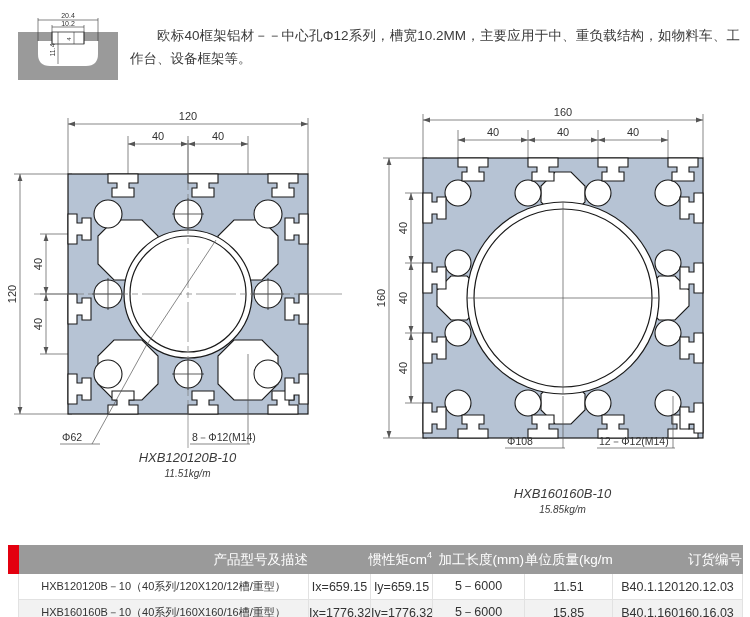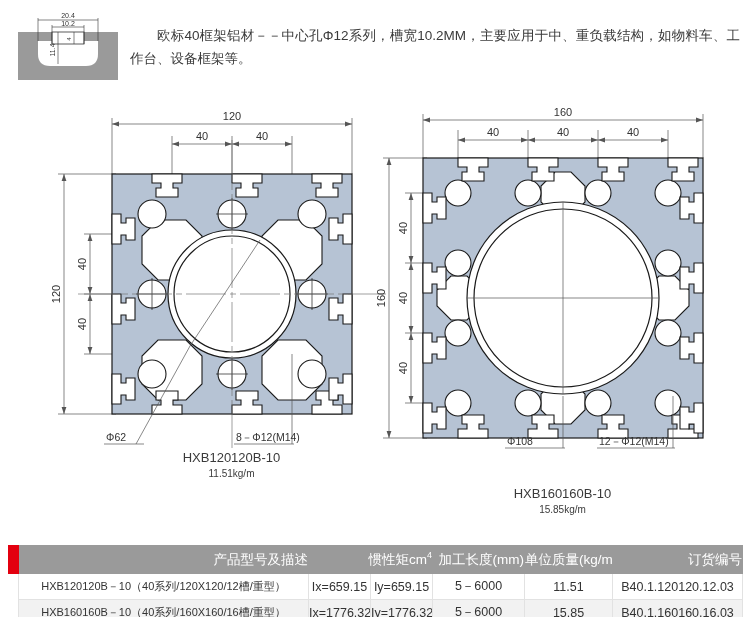--- a/index.html
+++ b/index.html
@@ -16,25 +16,25 @@
   .intro{
     position:absolute;left:130px;top:24px;width:610px;
     font-size:13.5px;line-height:23px;color:#3a3a3a;
     text-align:justify;
   }
   .intro p{margin:0;text-indent:2em;}
 
   
   .draw-area{position:absolute;left:0;top:96px;width:750px;height:444px;}
   .fig{position:absolute;}
-  .fig-left{left:0;top:0;width:375px;height:444px;margin-left:44px;}
+  .fig-left{left:0;top:0;width:375px;height:444px;}
   .fig-right{left:375px;top:0;width:375px;height:444px;}
   .caption{
     position:absolute;width:100%;text-align:center;
-    font-size:13px;line-height:16px;color:#3a3a3a;
+    font-size:13px;line-height:16px;color:#3a3a3a;font-style:italic;
   }
   .cap-left{top:354px;}
   .cap-right{top:390px;}
   .caption .ln2{font-size:10px;}
 
   
   .tbl-wrap{position:absolute;left:8px;top:545px;width:734px;}
   table{border-collapse:collapse;width:734px;table-layout:fixed;
         font-size:12.5px;color:#333;}
   th,td{border:1px solid #e2e2e2;padding:0;height:25px;text-align:center;

